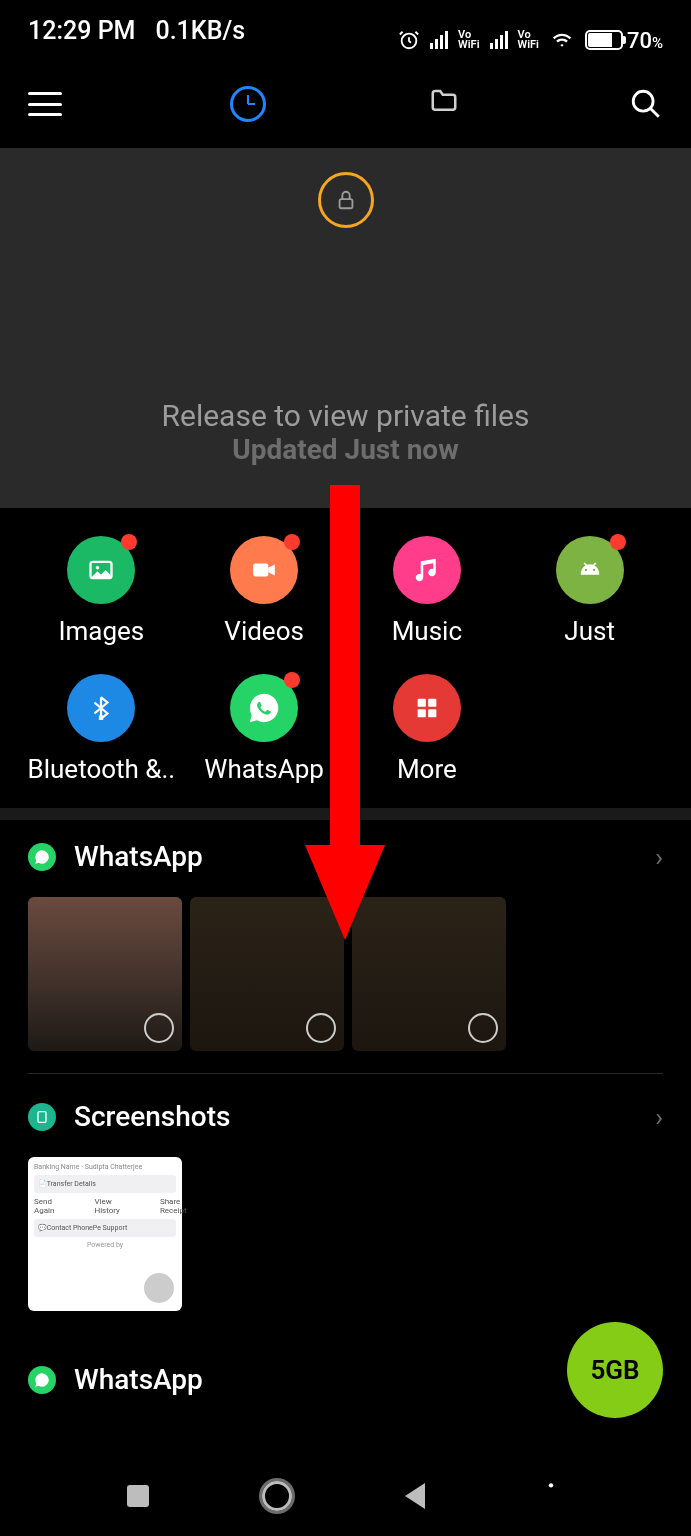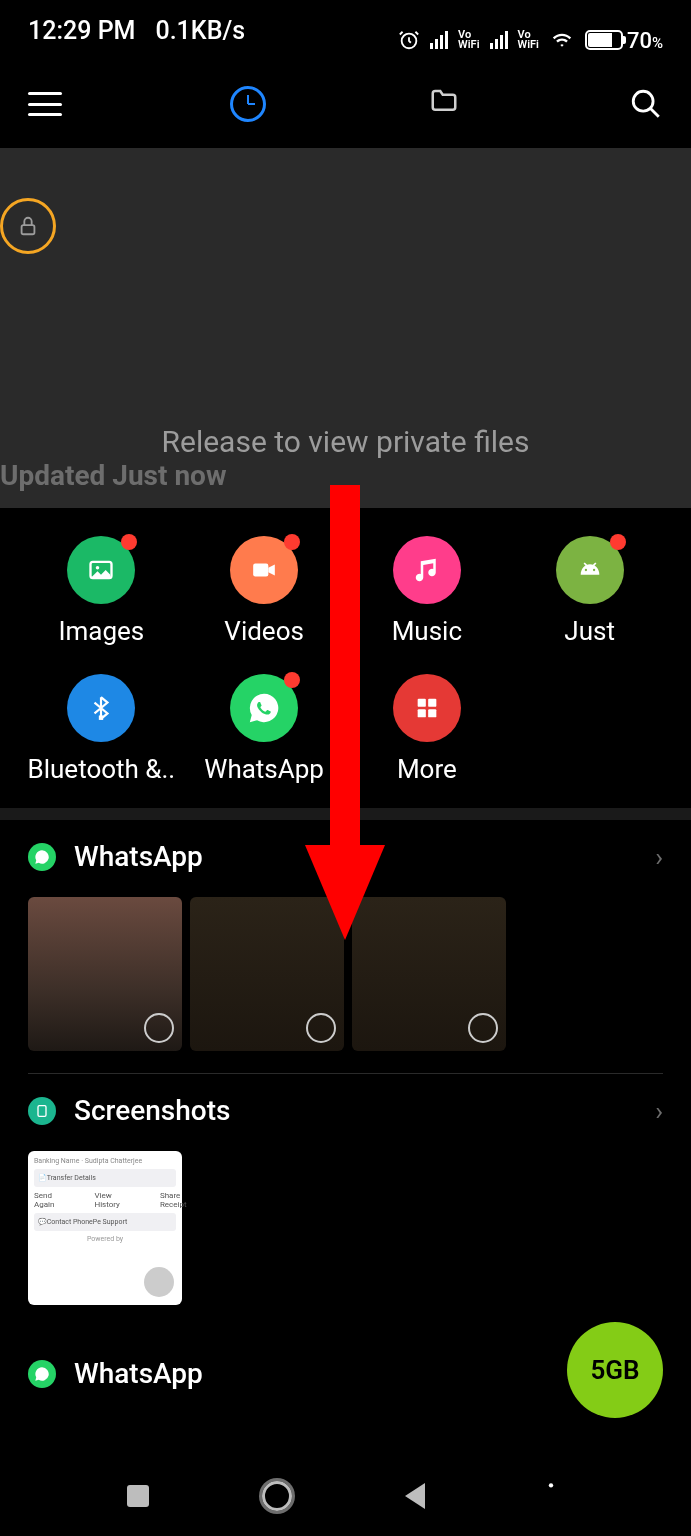--- a/index.html
+++ b/index.html
@@ -27,21 +27,21 @@
   .nav-center { display:flex; gap:160px; }
   .hamburger { width:34px; height:24px; display:flex; flex-direction:column; justify-content:space-between; }
   .hamburger span { height:3px; background:#fff; border-radius:2px; }
   .recent-icon { width:36px; height:36px; border:3px solid #1f86ff; border-radius:50%; position:relative; }
   .recent-icon::before{content:'';position:absolute;left:50%;top:50%;width:2px;height:9px;background:#1f86ff;transform-origin:bottom;transform:translate(-50%,-100%);}
   .recent-icon::after{content:'';position:absolute;left:50%;top:50%;width:7px;height:2px;background:#1f86ff;transform:translate(0,-50%);}
   .folder-icon svg { display:block; }
   .search-btn svg{display:block;}
 
   
-  .pull-area { height: 360px; background:#2a2a2a; display:flex; flex-direction:column; padding-top:50px; position:relative; }
+  .pull-area { height: 360px; background:#2a2a2a; display:flex; flex-direction:column; align-items:center; padding-top:24px; position:relative; }
   .lock-ring { width:56px; height:56px; border:3px solid #f5a623; border-radius:50%; display:flex; align-items:center; justify-content:center; }
   .pull-text { margin-top: 170px; font-size:30px; color:#9c9c9c; text-align:center; }
   .pull-sub { font-size:28px; color:#6d6d6d;font-weight:bold; }
 
   
   .cat-grid { display:grid; grid-template-columns: repeat(4,1fr); padding: 28px 20px 24px; row-gap: 28px; background:#000;}
   .cat { display:flex; flex-direction:column; align-items:center; gap:12px; }
   .cat-icon { width:68px; height:68px; border-radius:50%; display:flex; align-items:center; justify-content:center; position:relative; }
   .cat-icon.green{background:#1bb966}.cat-icon.orange{background:#ff7b4d}.cat-icon.purple{background:#a259ff}
   .cat-icon.pink{background:#ff3d8b}.cat-icon.lime{background:#7cb342}.cat-icon.blue{background:#1e88e5}
@@ -260,21 +260,21 @@
     <div class="thumb thumb2">
         <span class="ring"></span>
       </div>
     <div class="thumb thumb3">
         <span class="ring"></span>
       </div>
   </div>
 </div>
 
 <div class="section">
-  <div class="sec-head" style="">
+  <div class="sec-head" style="margin-top:6px">
     <span class="ss-dot">
       <svg width="16" height="16" viewBox="0 0 24 24" fill="none" stroke="#fff" stroke-width="2">
           <rect x="6" y="4" width="12" height="16" rx="2"></rect>
         </svg>
     </span>
     <span class="sec-title">Screenshots</span>
     <span class="chev">›</span>
   </div>
   <div class="thumbs" style="border-bottom:none">
     <div class="ss-thumb">

